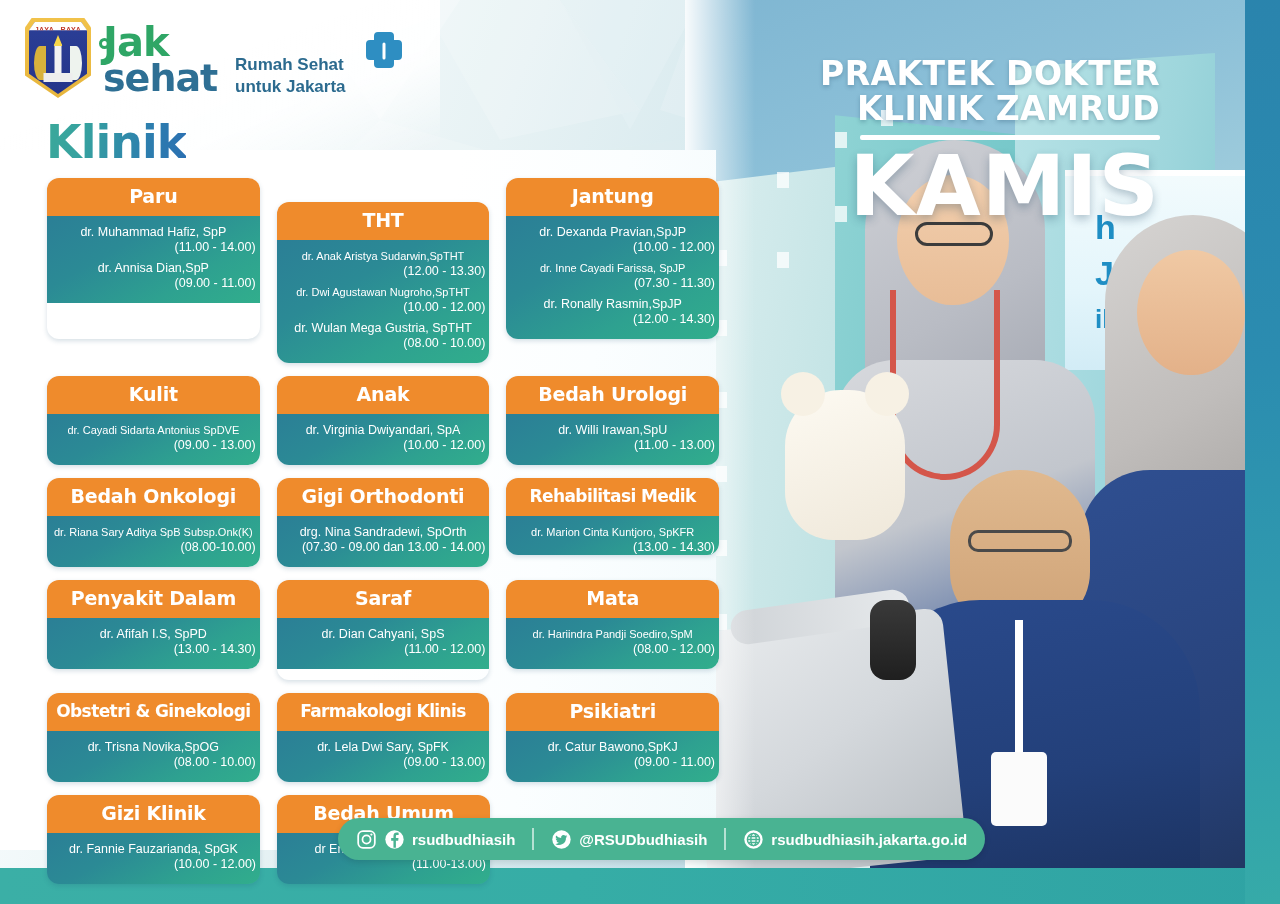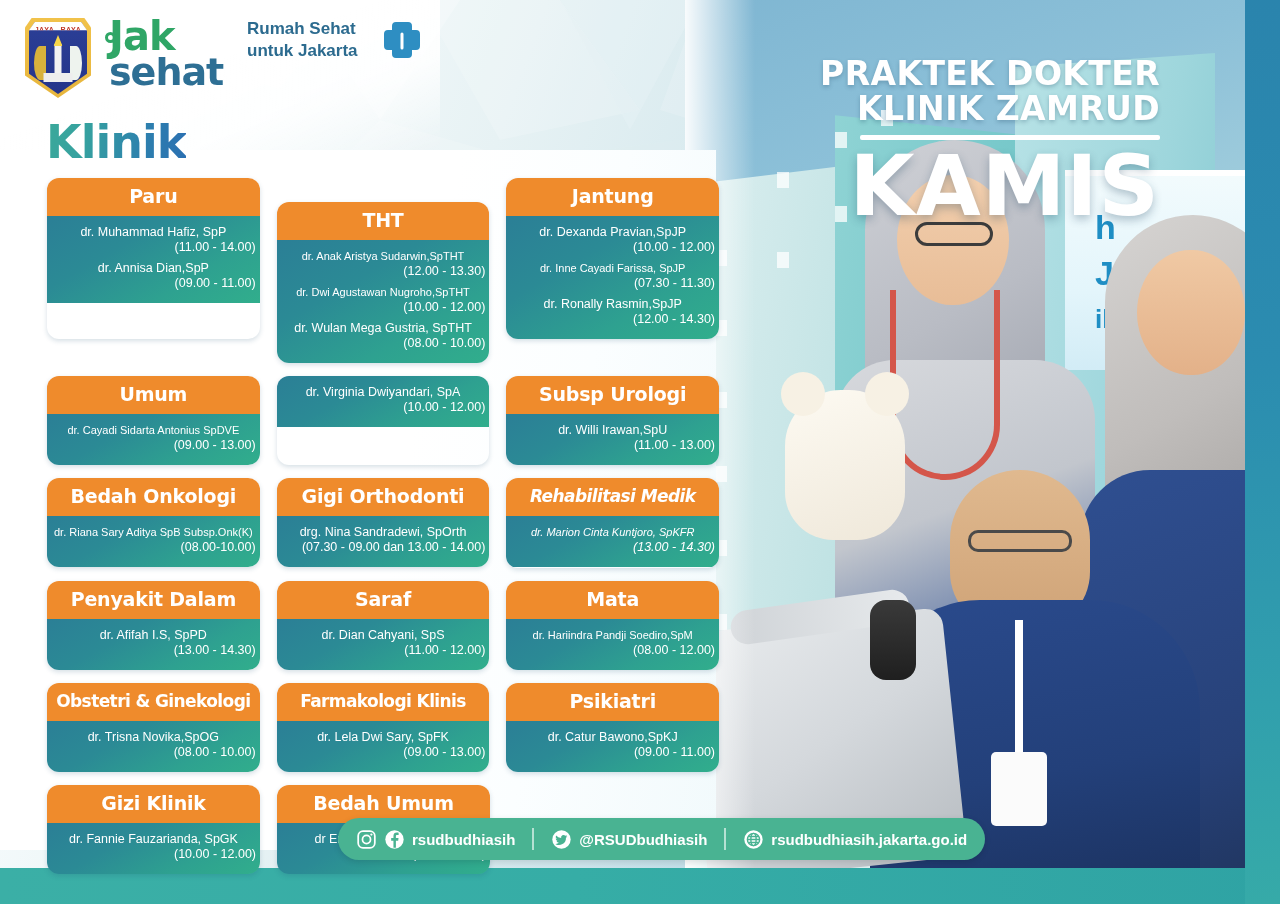--- a/index.html
+++ b/index.html
@@ -164,21 +164,21 @@
   .p-scope-knob {
     position:absolute; left:185px; top:600px; width:46px; height:80px;
     background:linear-gradient(180deg,#3a3a3a,#1f1f1f); border-radius:16px;
   }
   .photo-fade-left {
     position:absolute; left:0; top:0; width:70px; height:100%;
     background:linear-gradient(90deg, rgba(255,255,255,.95) 0%, rgba(255,255,255,0) 100%);
   }
 
   
-  .logo-row { position:absolute; left:25px; top:18px; display:flex; align-items:flex-start; gap:18px; z-index:6;}
+  .logo-row { position:absolute; left:25px; top:18px; display:flex; align-items:flex-end; gap:12px; z-index:6;}
   .emblem {
     width:66px; height:80px; position:relative;
     background:linear-gradient(180deg,#f1c24a 0%, #e7b53c 100%);
     clip-path: polygon(10% 0, 90% 0, 100% 12%, 100% 72%, 50% 100%, 0 72%, 0 12%);
   }
   .emblem-in {
     position:absolute; inset:4px;
     background:linear-gradient(180deg,#2b3f96 0%,#24348a 100%);
     clip-path: polygon(10% 0, 90% 0, 100% 12%, 100% 72%, 50% 100%, 0 72%, 0 12%);
   }
@@ -434,38 +434,39 @@
             </div>
             <div class="doc">
               <span class="nm">dr. Ronally Rasmin,SpJP</span>
               <span class="tm">(12.00 - 14.30)</span>
             </div>
           </div>
         </div>
       </div>
       <div class="row">
         <div class="card w1" style="height: 89px;">
-          <div class="card-head">Umum</div>
+          <div class="card-head">Kulit</div>
           <div class="card-body">
             <div class="doc">
               <span class="nm sm">dr. Cayadi Sidarta Antonius SpDVE</span>
               <span class="tm">(09.00 - 13.00)</span>
             </div>
           </div>
         </div>
         <div class="card w2" style="height: 89px;">
+          <div class="card-head">Anak</div>
           <div class="card-body">
             <div class="doc">
               <span class="nm">dr. Virginia Dwiyandari, SpA</span>
               <span class="tm">(10.00 - 12.00)</span>
             </div>
           </div>
         </div>
         <div class="card w3" style="height: 89px;">
-          <div class="card-head">Subsp Urologi</div>
+          <div class="card-head">Bedah Urologi</div>
           <div class="card-body">
             <div class="doc">
               <span class="nm">dr. Willi Irawan,SpU</span>
               <span class="tm">(11.00 - 13.00)</span>
             </div>
           </div>
         </div>
       </div>
       <div class="row">
         <div class="card w1" style="height: 89px;">
@@ -479,41 +480,41 @@
         </div>
         <div class="card w2" style="height: 89px;">
           <div class="card-head">Gigi Orthodonti</div>
           <div class="card-body">
             <div class="doc">
               <span class="nm">drg. Nina Sandradewi, SpOrth</span>
               <span class="tm sm">(07.30 - 09.00 dan 13.00 - 14.00)</span>
             </div>
           </div>
         </div>
-        <div class="card w3" style="height: 90px; font-style: italic;">
+        <div class="card w3" style="height: 77px;">
           <div class="card-head tight">Rehabilitasi Medik</div>
           <div class="card-body">
             <div class="doc">
               <span class="nm sm">dr. Marion Cinta Kuntjoro, SpKFR</span>
               <span class="tm">(13.00 - 14.30)</span>
             </div>
           </div>
         </div>
       </div>
       <div class="row">
         <div class="card w1" style="height: 89px;">
           <div class="card-head">Penyakit Dalam</div>
           <div class="card-body">
             <div class="doc">
               <span class="nm">dr. Afifah I.S, SpPD</span>
               <span class="tm">(13.00 - 14.30)</span>
             </div>
           </div>
         </div>
-        <div class="card w2" style="height: 89px;">
+        <div class="card w2" style="height: 100px;">
           <div class="card-head">Saraf</div>
           <div class="card-body">
             <div class="doc">
               <span class="nm">dr. Dian Cahyani, SpS</span>
               <span class="tm">(11.00 - 12.00)</span>
             </div>
           </div>
         </div>
         <div class="card w3" style="height: 89px;">
           <div class="card-head">Mata</div>

